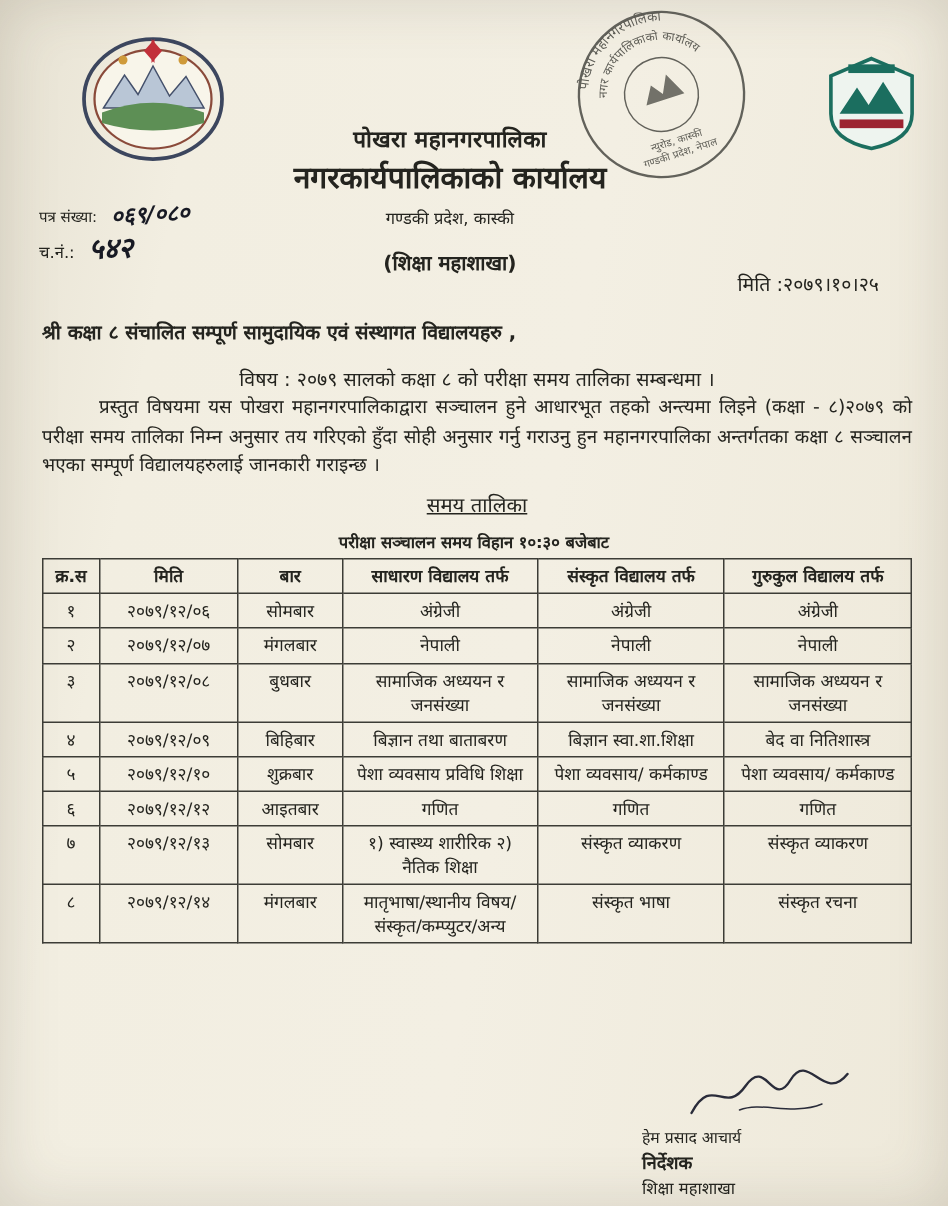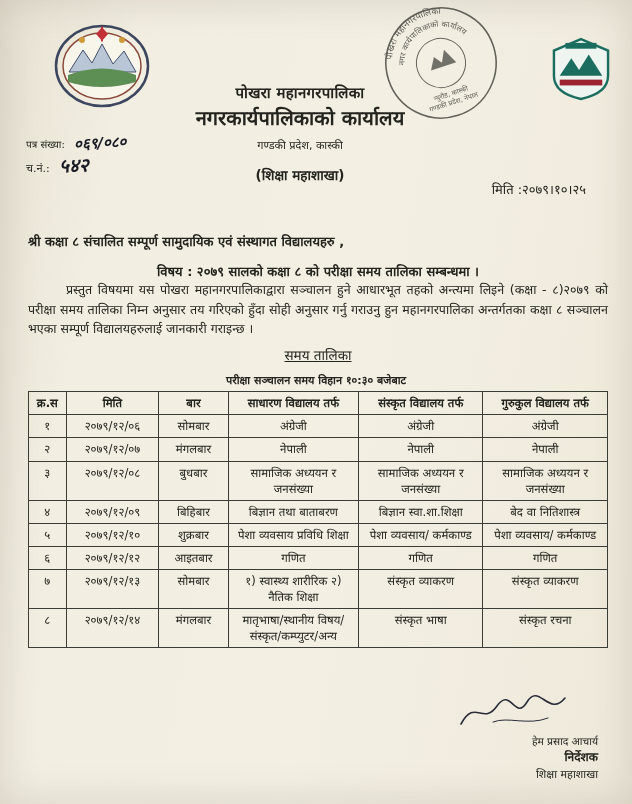--- a/index.html
+++ b/index.html
@@ -22,38 +22,38 @@
   .stamp { position: absolute; left: 382px; top: 4px; width: 118px; height: 118px; transform: rotate(-18deg); opacity: .85; }
   .logo-right { position: absolute; left: 552px; top: 36px; width: 58px; height: 66px; }
   .letter-no-row { position: absolute; left: 26px; top: 132px; font-size: 10px; }
   .ref-no-row    { position: absolute; left: 26px; top: 152px; font-size: 11px; }
   .handwrite  { display: inline-block; font-style: italic; transform: rotate(-3deg); font-size: 15px; font-weight: bold; color: #181a24; margin-left: 6px; }
   .handwrite.big { font-size: 19px; transform: rotate(-2deg); }
   .contact { position: absolute; right: 22px; top: 134px; text-align: right; font-size: 10.5px; line-height: 1.55; }
   .contact .gmail-line { font-weight: bold; text-decoration: underline; font-size: 11px; }
   .contact .web-label, .contact .gmail-label { font-weight: bold; }
   .date-line { position: absolute; right: 46px; top: 180px; font-size: 13px; font-weight: normal; }
-  .content { position: absolute; left: 28px; top: 232px; width: 580px; }
+  .content { position: absolute; left: 28px; top: 213px; width: 580px; }
   .recipient { font-size: 13px; font-weight: 600; line-height: 1.55; }
-  .subject { text-align: center; font-size: 13px; font-weight: bold; margin-top: 10px; }
+  .subject { text-align: center; font-size: 13px; font-weight: normal; margin-top: 10px; }
   .para { font-size: 12.5px; line-height: 1.55; text-align: justify; text-indent: 38px; }
   .table-title { text-align: center; font-size: 13.5px; font-weight: normal; text-decoration: underline; margin-top: 8px; }
   .exam-time { text-align: center; font-size: 11px; font-weight: bold; margin: 8px 4px 4px 0; }
   table.schedule { width: 100%; border-collapse: collapse; font-size: 11.5px; margin-top: 2px; }
   table.schedule th, table.schedule td {
     border: 1px solid #3c3c36; padding: 3px 5px; text-align: center; vertical-align: top; line-height: 1.4;
   }
   table.schedule th { font-weight: bold; }
   col.c-sn  { width: 6.5%; }
   col.c-date{ width: 16%; }
   col.c-day { width: 12%; }
   col.c-gen { width: 22.5%; }
   col.c-san { width: 21.5%; }
   col.c-gur { width: 21.5%; }
-  .signature { position: absolute; right: 34px; top: 692px; width: 170px; text-align: right; font-size: 11px; line-height: 1.45; }
+  .signature { position: absolute; right: 34px; top: 710px; width: 170px; text-align: left; font-size: 11px; line-height: 1.45; }
   .signature .sig-scribble { display: block; margin: 0 auto 2px; }
   .sig-name { font-size: 10.5px; }
   .sig-title { font-weight: bold; font-size: 12px; }
   .sig-dept { font-size: 11px; }
 </style>
 </head>
 <body>
 
 <div class="page">
 

